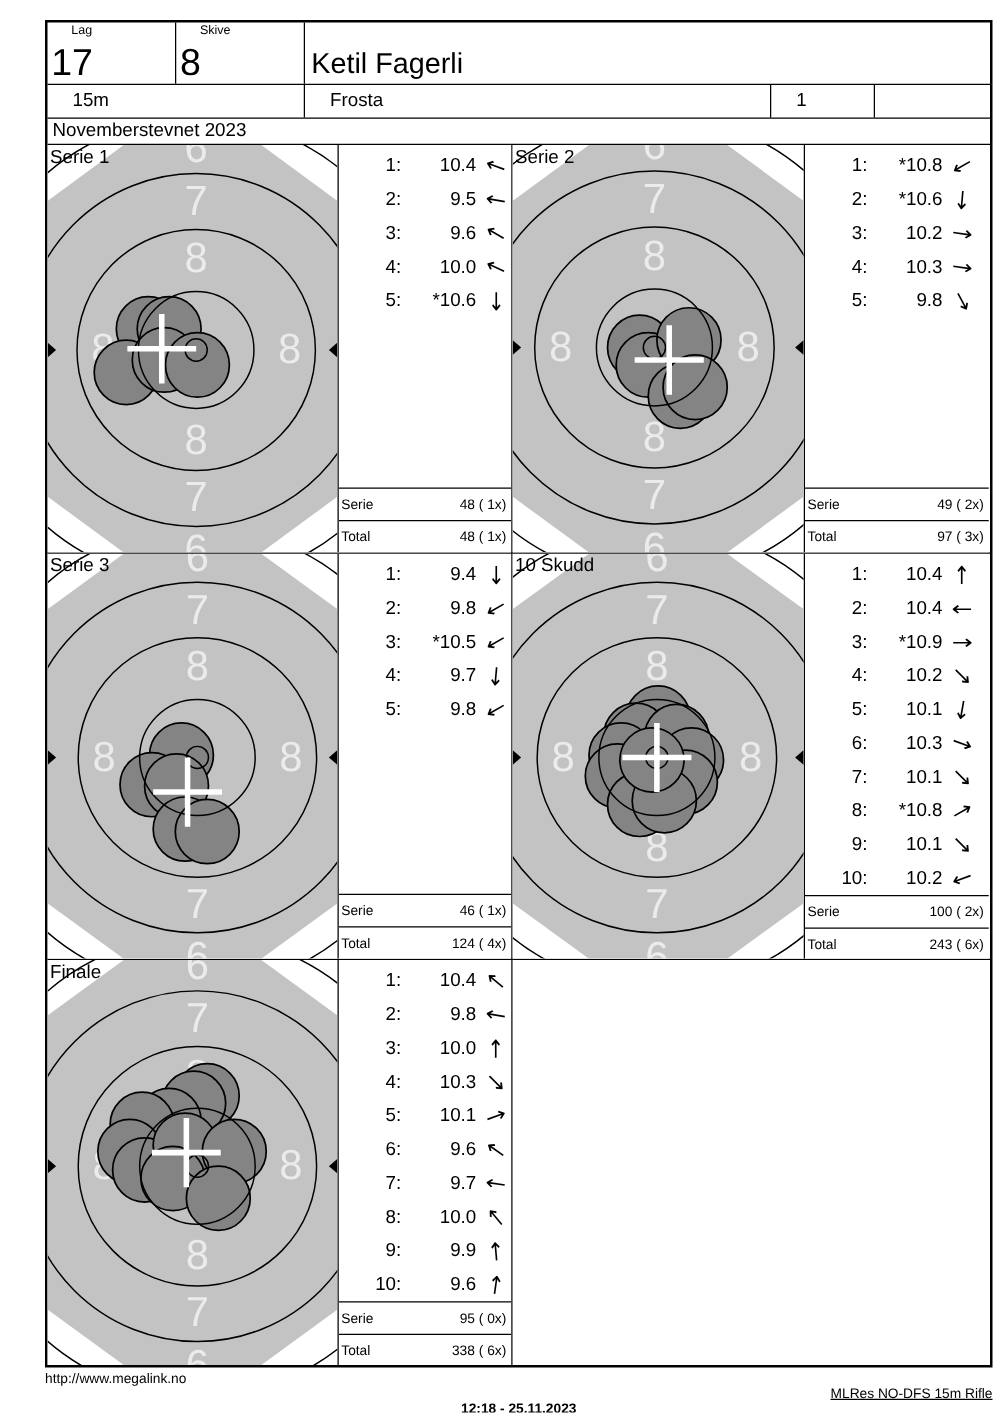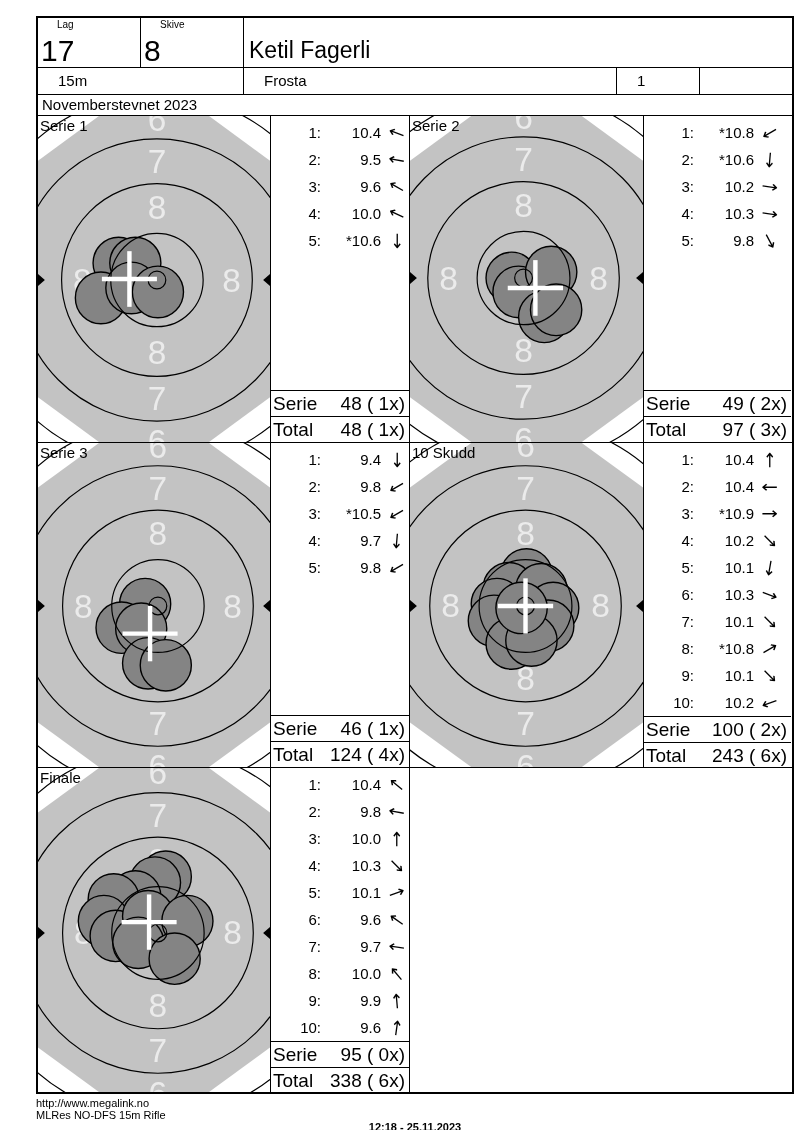--- a/index.html
+++ b/index.html
@@ -37,25 +37,25 @@
   .target-svg { position:absolute; inset:0; width:100%; height:100%; }
   .panel-label { position:absolute; top:1px; left:2px; font-size:15px; z-index:2; }
 
   .list-cell { display:flex; flex-direction:column; background:#fff; }
   .shot-rows { flex:1 1 auto; padding-top:3px; }
   .shot-row { height:27px; display:grid; grid-template-columns:50px 60px 1fr; align-items:center; font-size:15px; }
   .shot-n { text-align:right; }
   .shot-v { text-align:right; }
   .shot-a { padding-left:9px; font-family:"DejaVu Sans", sans-serif; font-size:16px; line-height:1; }
   .shot-a span { display:inline-block; transform-origin:50% 50%; }
-  .sum-row { height:26px; flex:0 0 auto; border-top:1px solid #000; display:flex; justify-content:space-between; align-items:center; font-size:19px; padding:0 4px 0 2px; }
+  .sum-row { height:26px; flex:0 0 auto; border-top:1px solid #000; display:flex; justify-content:space-between; align-items:center; font-size:11px; padding:0 4px 0 2px; }
 
   .footer { position:absolute; left:36px; top:1097px; width:758px; display:flex; font-size:11px;flex-direction:column; }
   .footer span { flex:1; }
-  .footer .f-center { text-align:left; }
+  .footer .f-center { text-align:right;text-decoration:underline; }
   .footer .f-right { text-align:center;font-weight:bold; }
 </style>
 </head>
 <body>
 
 <div class="sheet">
 
   <div class="hrow hrow1">
     <div class="cell">
       <span class="small-label">Lag</span>

